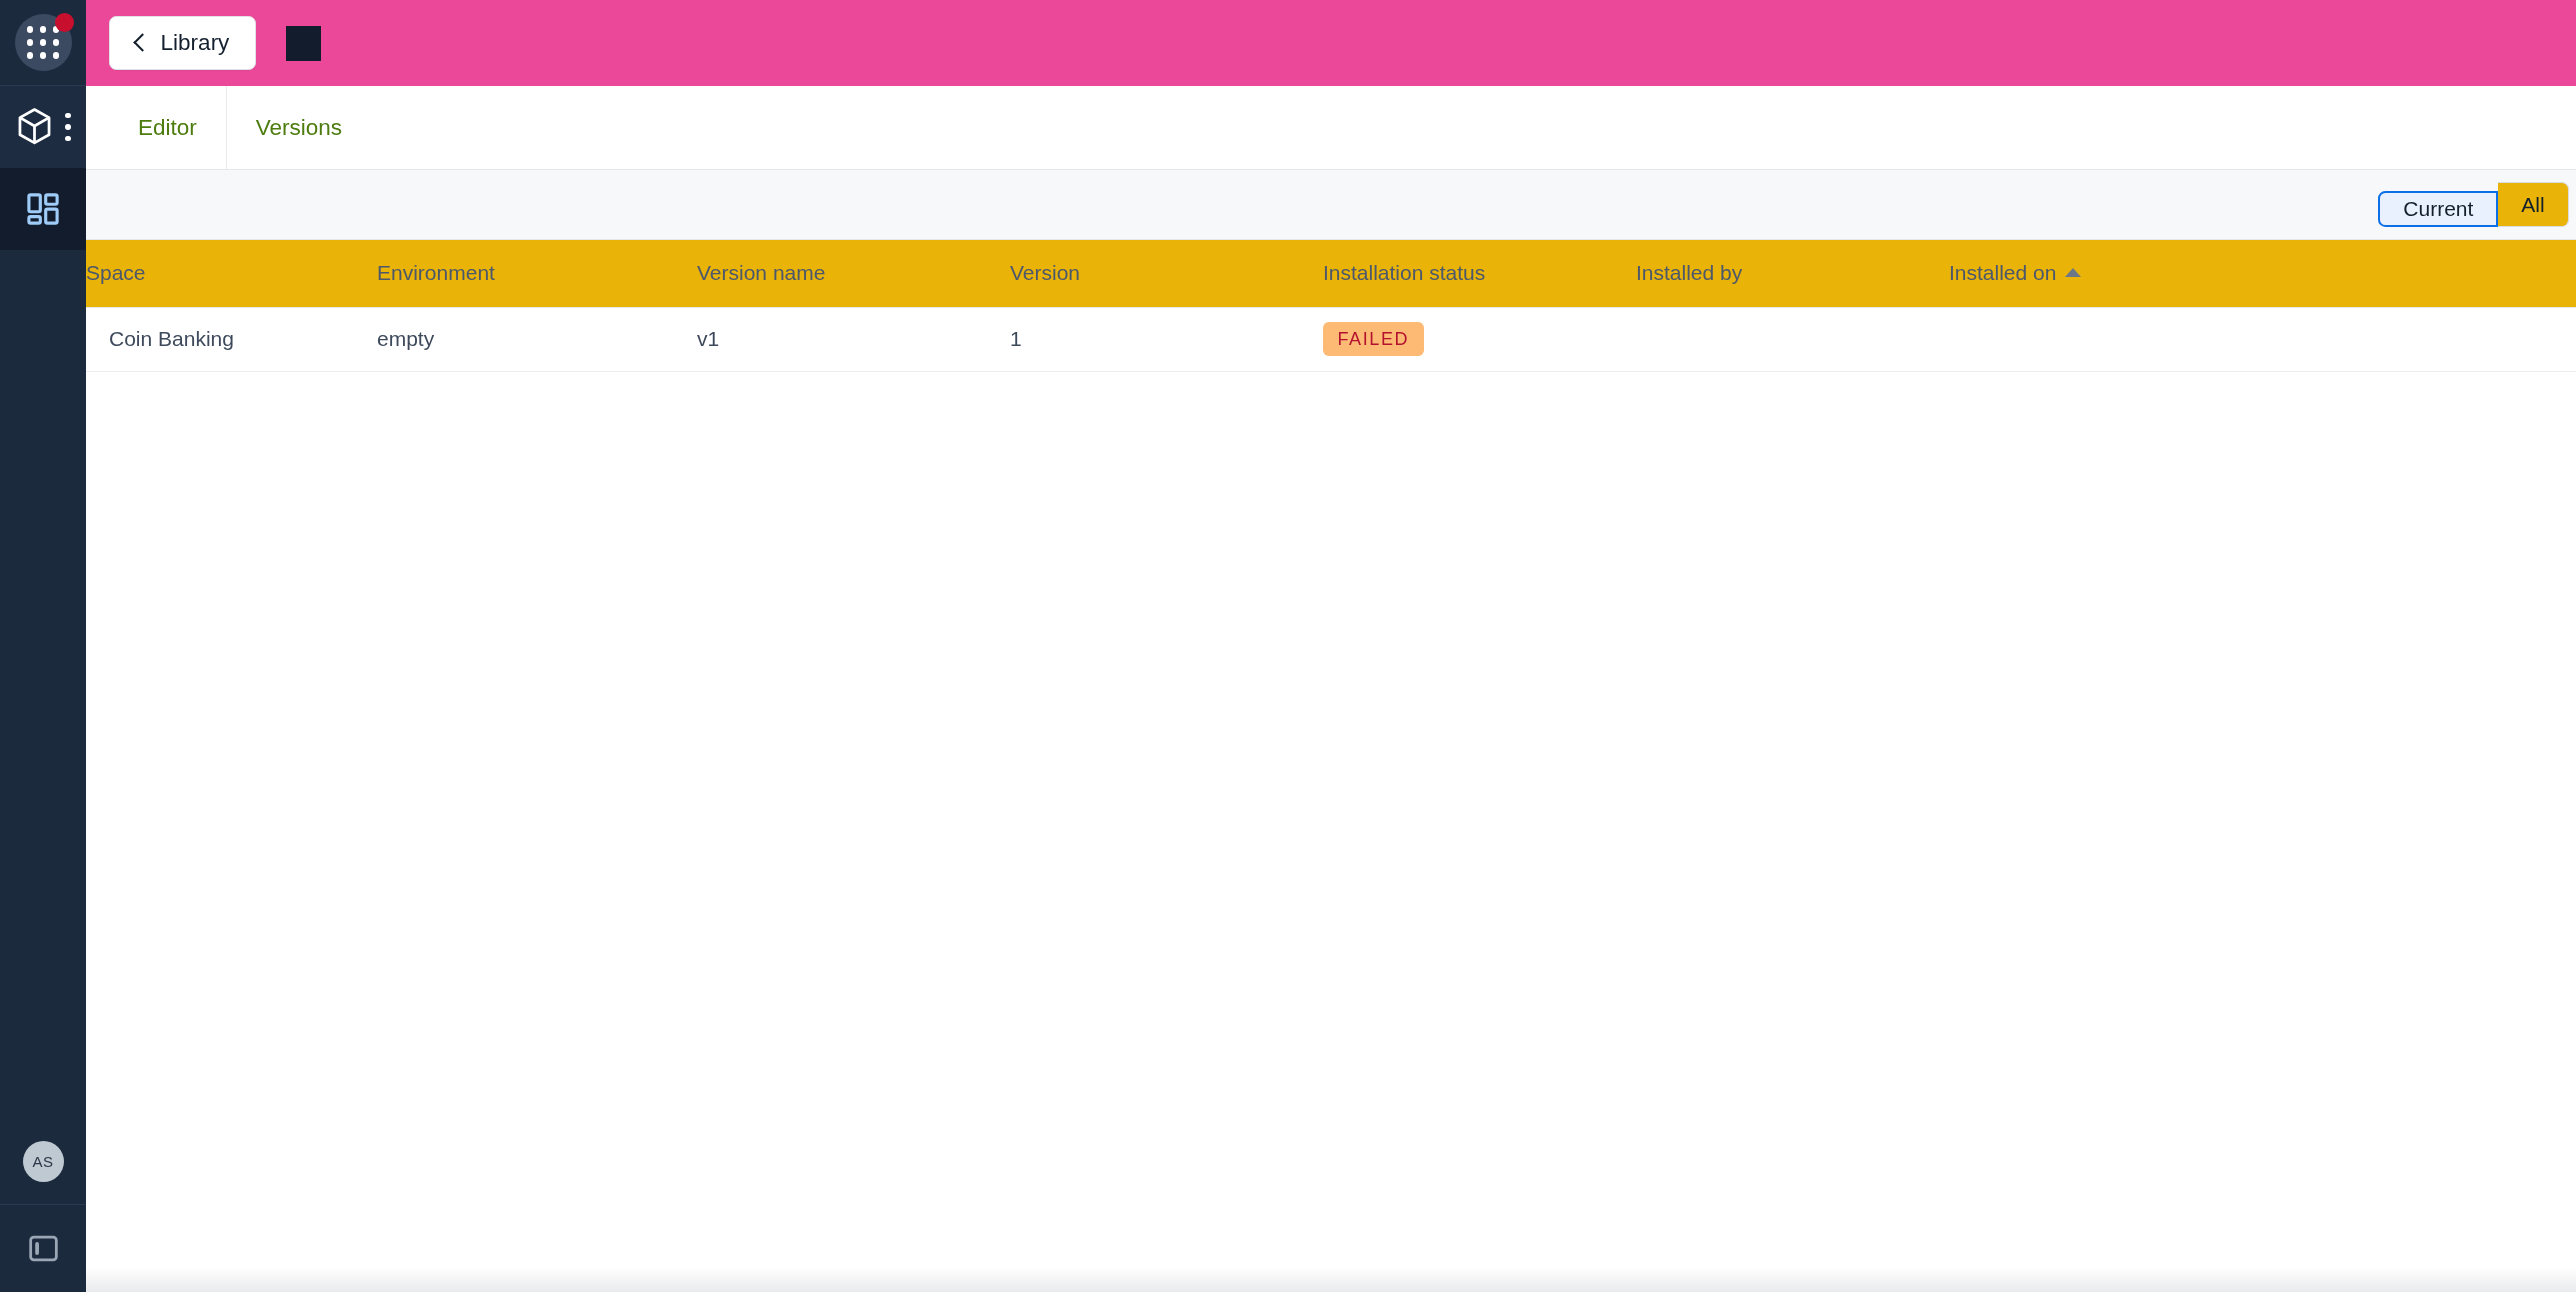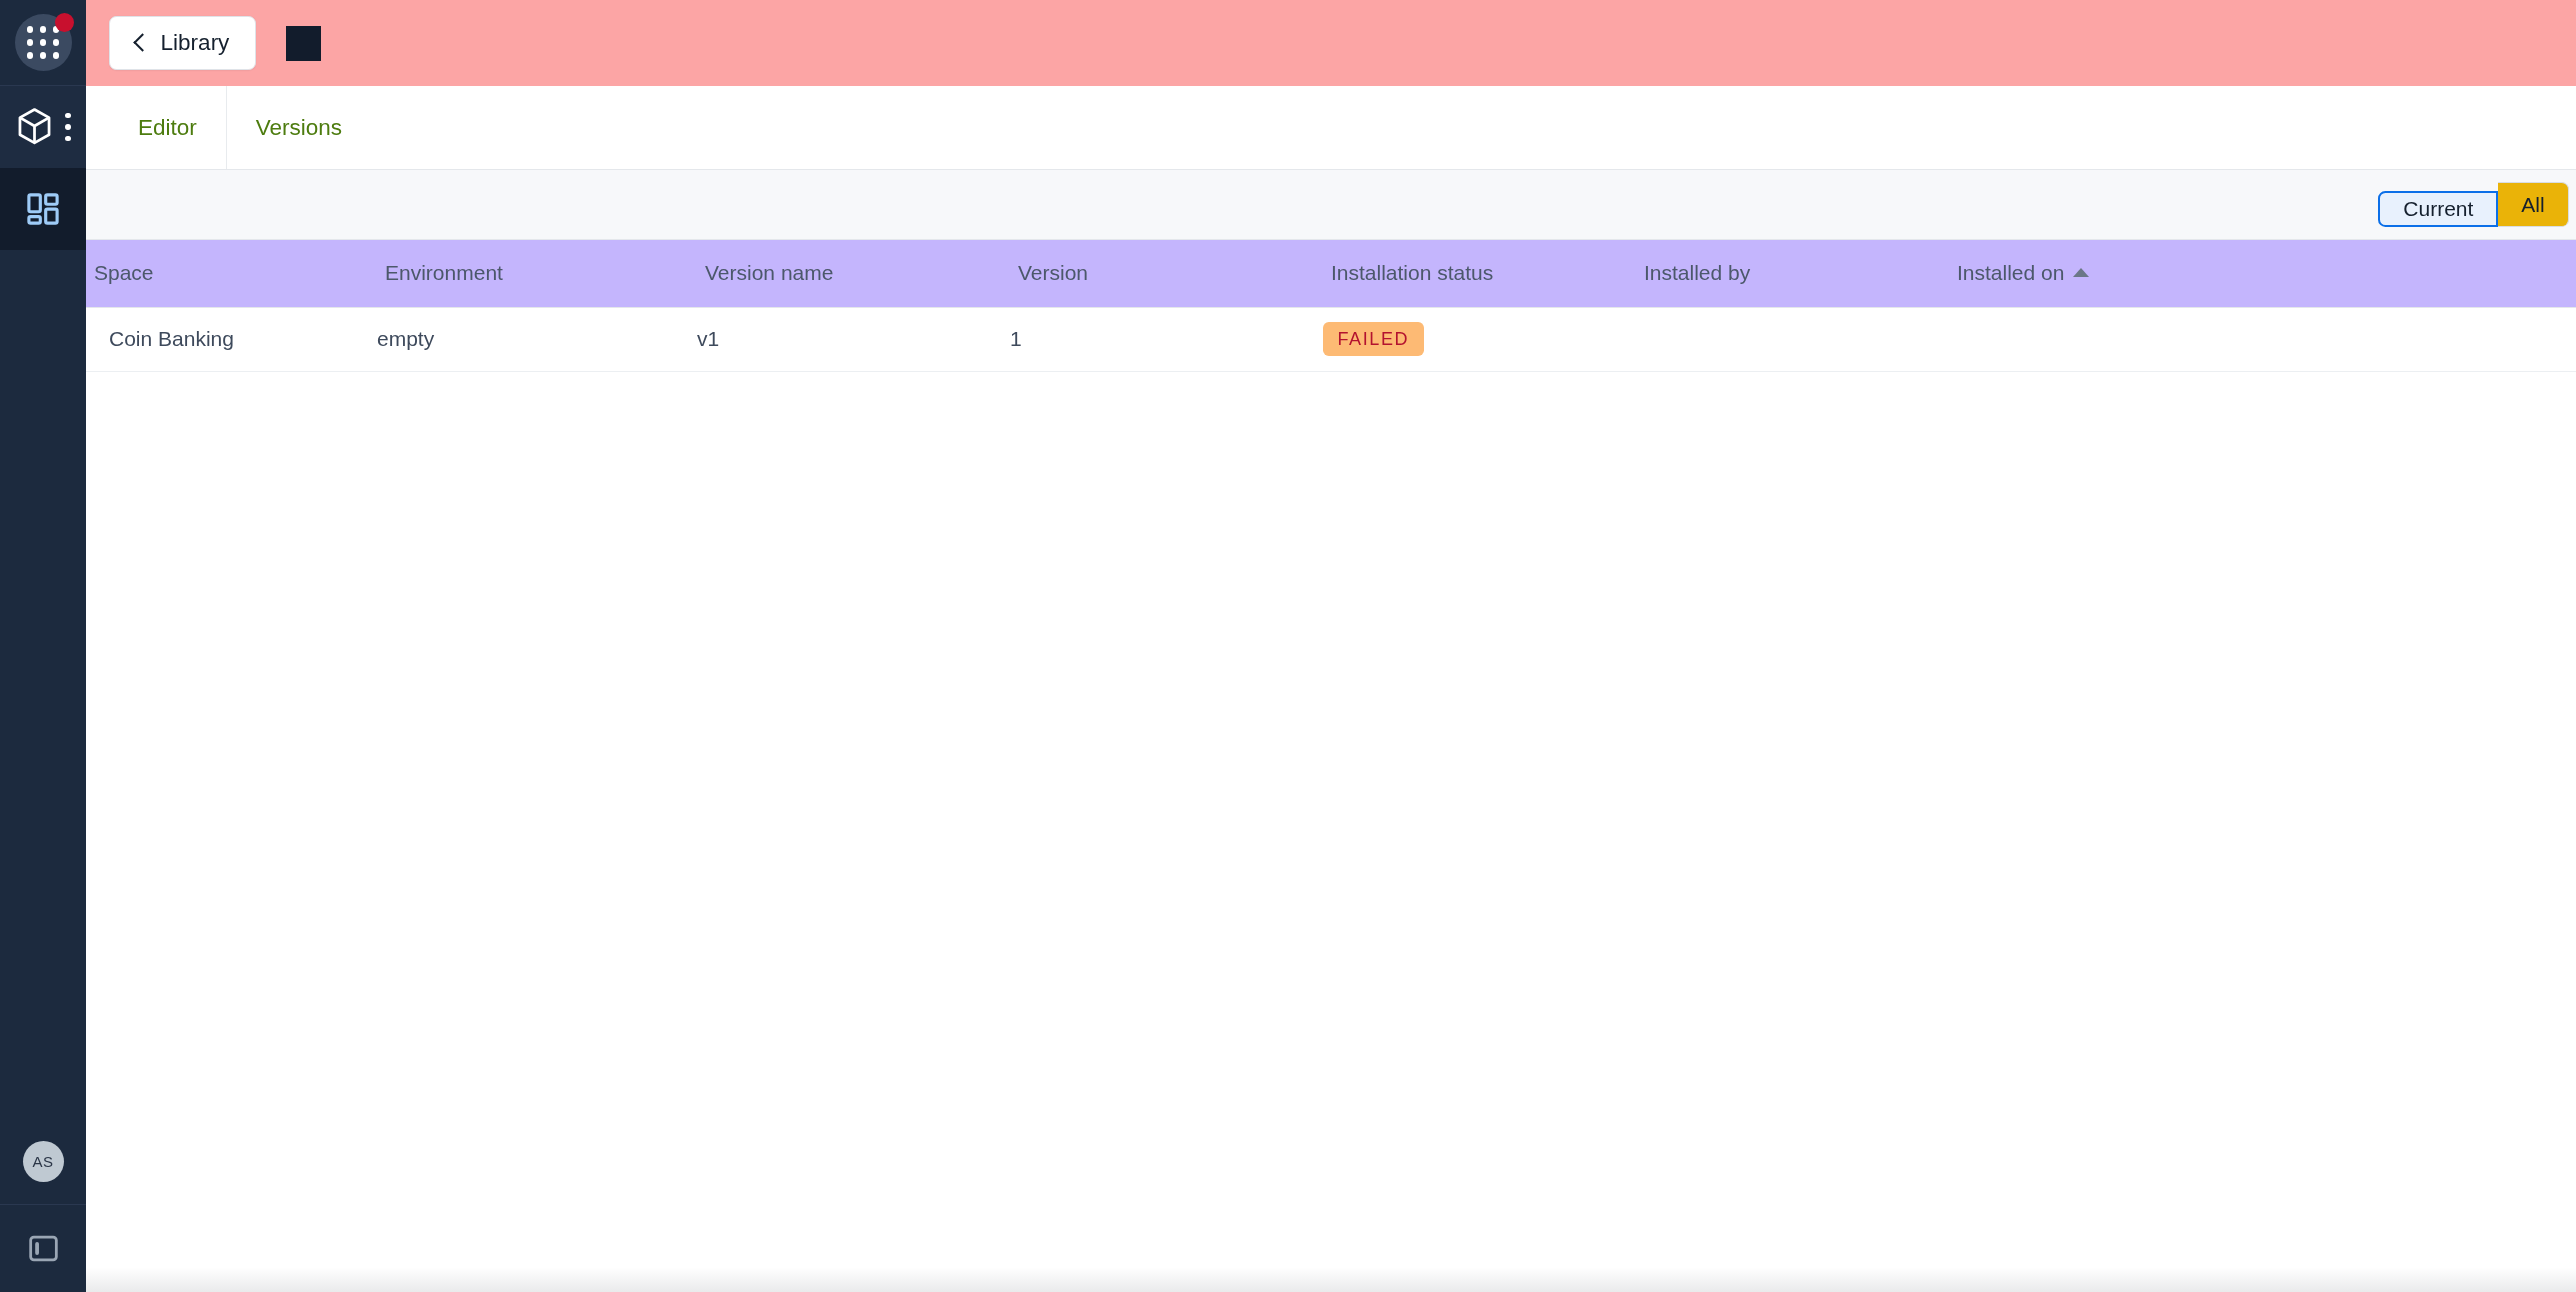--- a/index.html
+++ b/index.html
@@ -141,21 +141,21 @@
     display: flex;
     flex-direction: column;
     background: #ffffff;
     min-width: 0;
   }
 
   
   .topbar {
     height: 86px;
     flex: 0 0 86px;
-    background: #fca5a5;
+    background: #ec4899;
     display: flex;
     align-items: center;
     padding-left: 23px;
     gap: 30px;
   }
 
   .lib-btn {
     display: inline-flex;
     align-items: center;
     gap: 11.6px;
@@ -281,27 +281,27 @@
     position: relative;
   }
 
   .tbl {
     width: 100%;
     border-collapse: collapse;
     table-layout: fixed;
   }
 
   .tbl thead th {
-    background: #c4b5fd;
+    background: #eab308;
     color: #4c586b;
     font-size: 21px;
     font-weight: normal;
     text-align: left;
     height: 67px;
-    padding: 0 0 0 8px;
+    padding: 0 0 0 0;
     border-bottom: 1.5px solid #e4e7eb;
     cursor: pointer;
     white-space: nowrap;
   }
 
   .tbl tbody td {
     color: #3e4a5c;
     font-size: 21px;
     height: 64px;
     border-bottom: 1.5px solid #eceff2;

